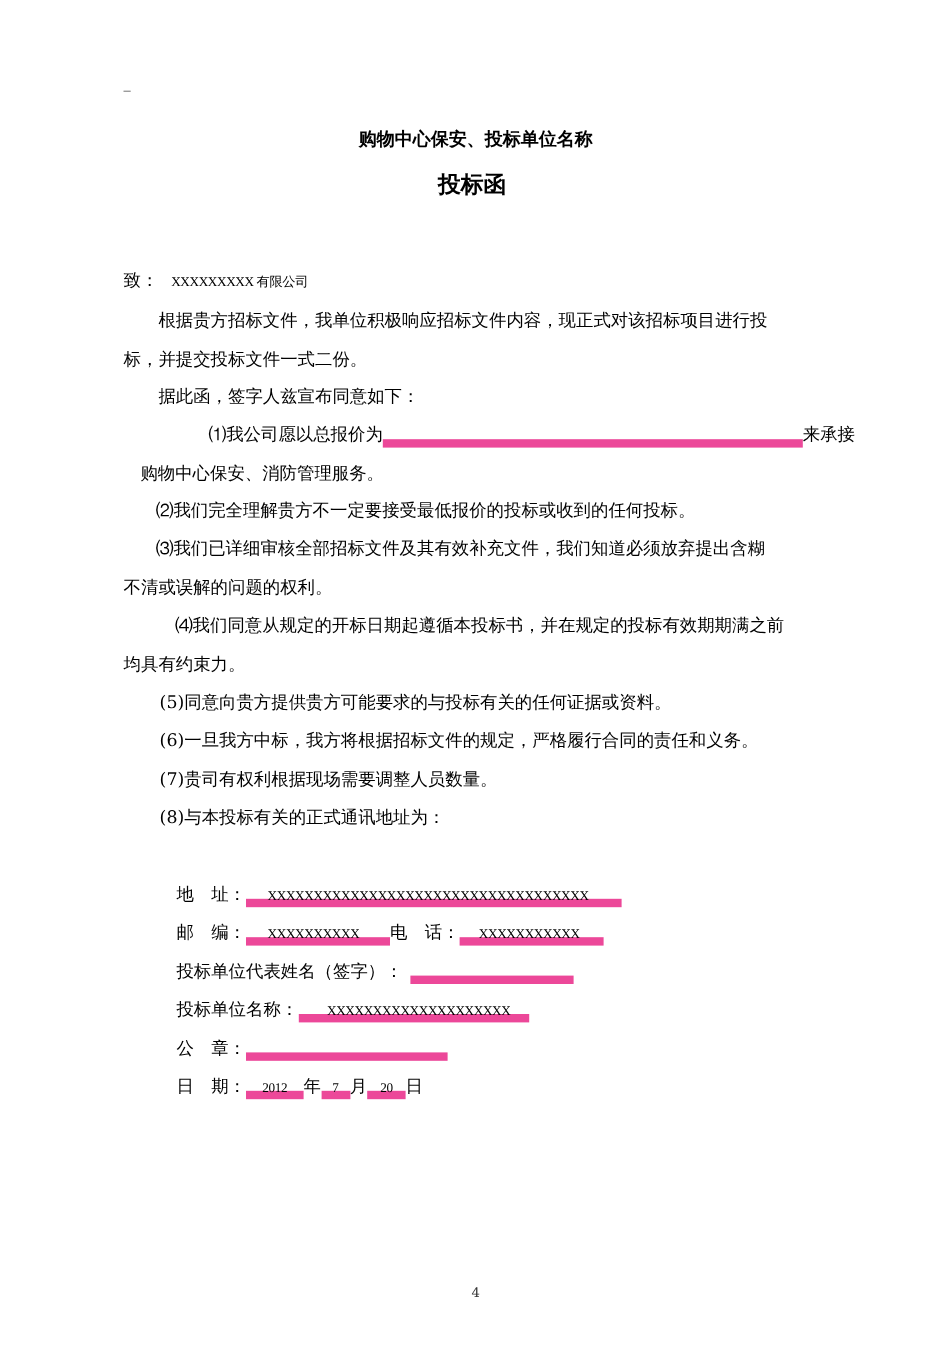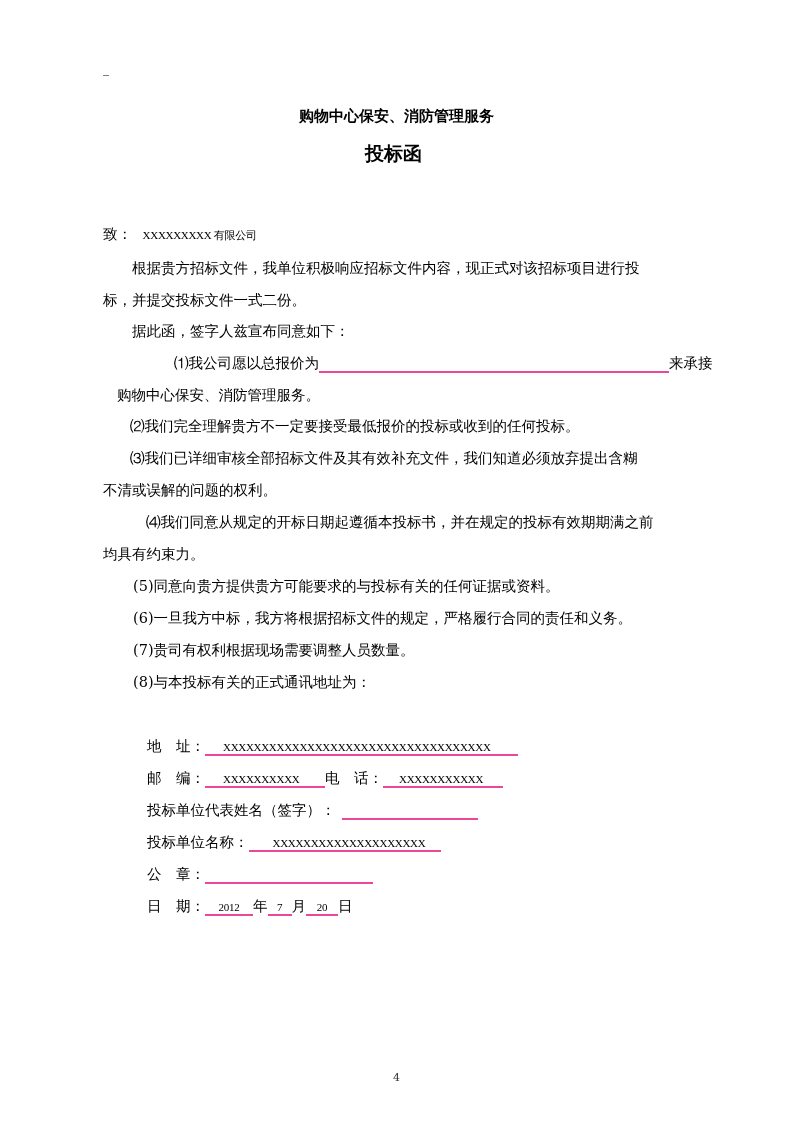--- a/index.html
+++ b/index.html
@@ -6,31 +6,31 @@
   body { width: 793px; height: 1122px; position: relative; overflow: hidden;
          font-family: "DejaVu Serif", "Liberation Serif", serif; color: #000; }
   .page { position: absolute; left: 0; top: 0; width: 793px; height: 1122px; background: #fff; }
   .dash { position: absolute; left: 103px; top: 63px; font-size: 12px; line-height: 12px; }
   .title1 { position: absolute; left: 0; width: 793px; top: 107px; text-align: center;
             font-family: "DejaVu Sans", "Liberation Sans", sans-serif; font-weight: bold; font-size: 15px; }
   .title2 { position: absolute; left: 0; width: 787px; top: 141px; text-align: center;
             font-family: "DejaVu Sans", "Liberation Sans", sans-serif; font-weight: bold; font-size: 19px; }
   .line { position: absolute; font-size: 14.5px; line-height: 20px; white-space: nowrap; }
   .x { font-family: "Liberation Serif", "DejaVu Serif", serif; font-size: 11px; letter-spacing: -0.3px; }
-  .ul { display: inline-block; border-bottom: 2px solid #ec4899; line-height: 16px; height: 17px; vertical-align: bottom; box-sizing: border-box; }
+  .ul { display: inline-block; border-bottom: 7px solid #ec4899; line-height: 16px; height: 17px; vertical-align: bottom; box-sizing: border-box; }
   .pageno { position: absolute; left: 0; width: 793px; top: 1071px; text-align: center; font-size: 11px; color: #333; }
 </style>
 </head>
 <body>
 
 <div class="page">
 
   <div class="dash">_</div>
 
-  <div class="title1">购物中心保安、消防管理服务</div>
+  <div class="title1">购物中心保安、投标单位名称</div>
   <div class="title2">投标函</div>
 
   <div class="line" style="left:103px; top:224px;">
     <span>致：</span>
     <span class="x" style="margin-left:6px;">XXXXXXXXX 有限公司</span>
   </div>
 
   <div class="line" style="left:132px; top:258px;">根据贵方招标文件，我单位积极响应招标文件内容，现正式对该招标项目进行投</div>
   <div class="line" style="left:103px; top:290px;">标，并提交投标文件一式二份。</div>
   <div class="line" style="left:132px; top:321px;">据此函，签字人兹宣布同意如下：</div>

